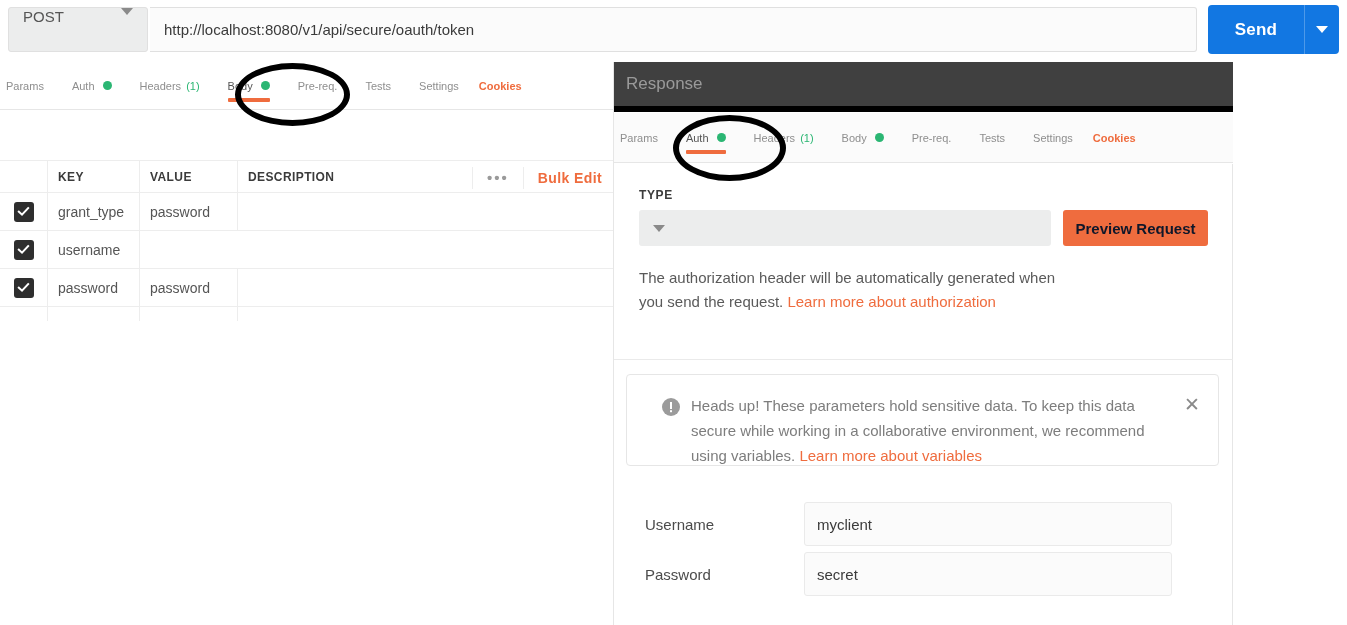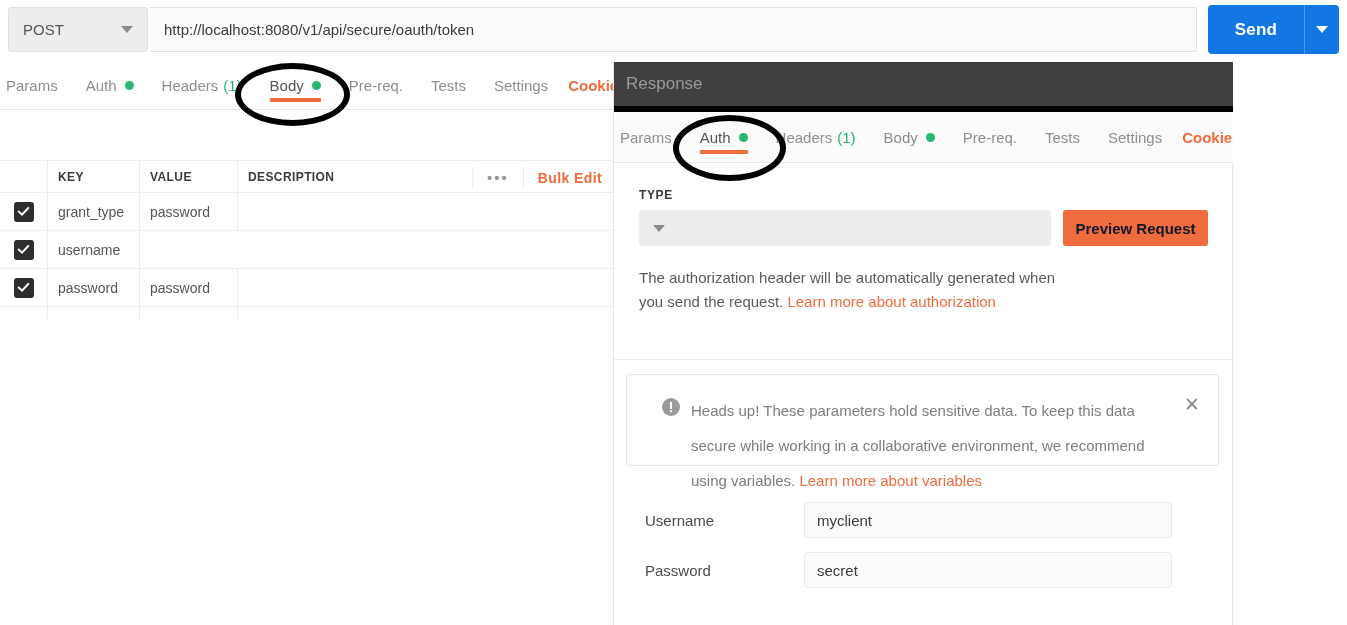--- a/index.html
+++ b/index.html
@@ -10,21 +10,21 @@
     font-family: "Liberation Sans", sans-serif;
     overflow: hidden;
   }
   #root { position: relative; width: 1347px; height: 625px; background:#fff; }
 
   
   .urlbar { position:absolute; left:0; top:0; width:1347px; height:60px; background:#fff; }
   .method-select {
     position:absolute; left:8px; top:7px; width:140px; height:45px;
     background:#eceded; border:1px solid #e0e0e0; border-radius:3px;
-    display:flex; align-items:center; padding:0 14px; cursor:pointer;
+    display:flex; padding:0 14px; cursor:pointer;
   }
   .method-select .mlabel { font-size:15px; color:#555; flex:1; }
   .caret { width:0;height:0;border-left:6px solid transparent;border-right:6px solid transparent;border-top:7px solid #8a8a8a; }
   .url-input {
     position:absolute; left:150px; top:7px; width:1047px; height:45px;
     background:#fbfbfb; border:1px solid #e0e0e0; border-left:none; border-radius:0 3px 3px 0;
     display:flex; align-items:center; padding:4px 14px;
     font-size:15px; color:#3b3b3b;
   }
   .send-btn {
@@ -37,21 +37,21 @@
   .send-btn .send-caret i { width:0;height:0;border-left:6px solid transparent;border-right:6px solid transparent;border-top:7px solid #fff; display:block; }
 
   
   .left-tabs {
     position:absolute; left:0; top:62px; width:614px; height:48px;
     border-bottom:1px solid #e6e6e6; background:#fff;
     display:flex; align-items:center; white-space:nowrap; overflow:hidden;
   }
   .tab {
     position:relative; height:48px; display:flex; align-items:center;
-    padding:0 14px; font-size:15px; color:#8e8e8e; cursor:pointer;text-align:center;
+    padding:0 14px; font-size:11px; color:#8e8e8e; cursor:pointer;text-align:center;
   }
   .tab.first { padding-left:6px; }
   .tab.active { color:#555; }
   .tab .underline { position:absolute; left:14px; right:14px; bottom:8px; height:4px; background:#ef6c3e; border-radius:1px; }
   .dot { width:9px; height:9px; border-radius:50%; background:#2bb673; margin-left:8px; display:inline-block; }
   .count { color:#2bb673; margin-left:5px; }
   .tab.link { color:#ef6c3e; font-weight:bold; padding:0 6px; }
 
   
   .bodytype {
@@ -115,28 +115,28 @@
     font-size:15px; color:#5a5a5a; line-height:24px;
   }
   .auth-note a { color:#ef6c3e; text-decoration:none; cursor:pointer; }
   .hr { position:absolute; left:0; top:195px; width:619px; height:1px; background:#eaeaea; }
 
   .banner {
     position:absolute; left:12px; top:210px; width:593px; height:92px;
     border:1px solid #e6e6e6; border-radius:4px; background:#fff;
   }
   .banner .bicon { position:absolute; left:34px; top:22px; width:20px; height:20px; }
-  .banner .btext { position:absolute; left:64px; top:18px; width:490px; font-size:15px; color:#7d7d7d; line-height:35px; }
+  .banner .btext { position:absolute; left:64px; top:18px; width:490px; font-size:15px; color:#7d7d7d; line-height:25px; }
   .banner .btext a { color:#ef6c3e; text-decoration:none; cursor:pointer; }
   .banner .bclose { position:absolute; right:16px; top:20px; width:20px; height:20px; color:#8a8a8a; font-size:19px; line-height:20px; text-align:center; cursor:pointer; }
 
   .frow { position:absolute; display:flex; align-items:center; }
   .frow .flabel { width:190px; font-size:15px; color:#4b4b4b; padding-left:31px; }
   .finput {
-    width:368px; height:36px; background:#fbfbfb; border:1px solid #eaeaea; border-radius:3px;
+    width:368px; height:44px; background:#fbfbfb; border:1px solid #eaeaea; border-radius:3px;
     display:flex; align-items:center; padding:0 12px; font-size:15px; color:#3b3b3b; cursor:text;
   }
 
   
   .annot { position:absolute; border:6px solid #000; border-radius:50%; pointer-events:none; }
 </style>
 </head>
 <body>
 
 <div id="root">

